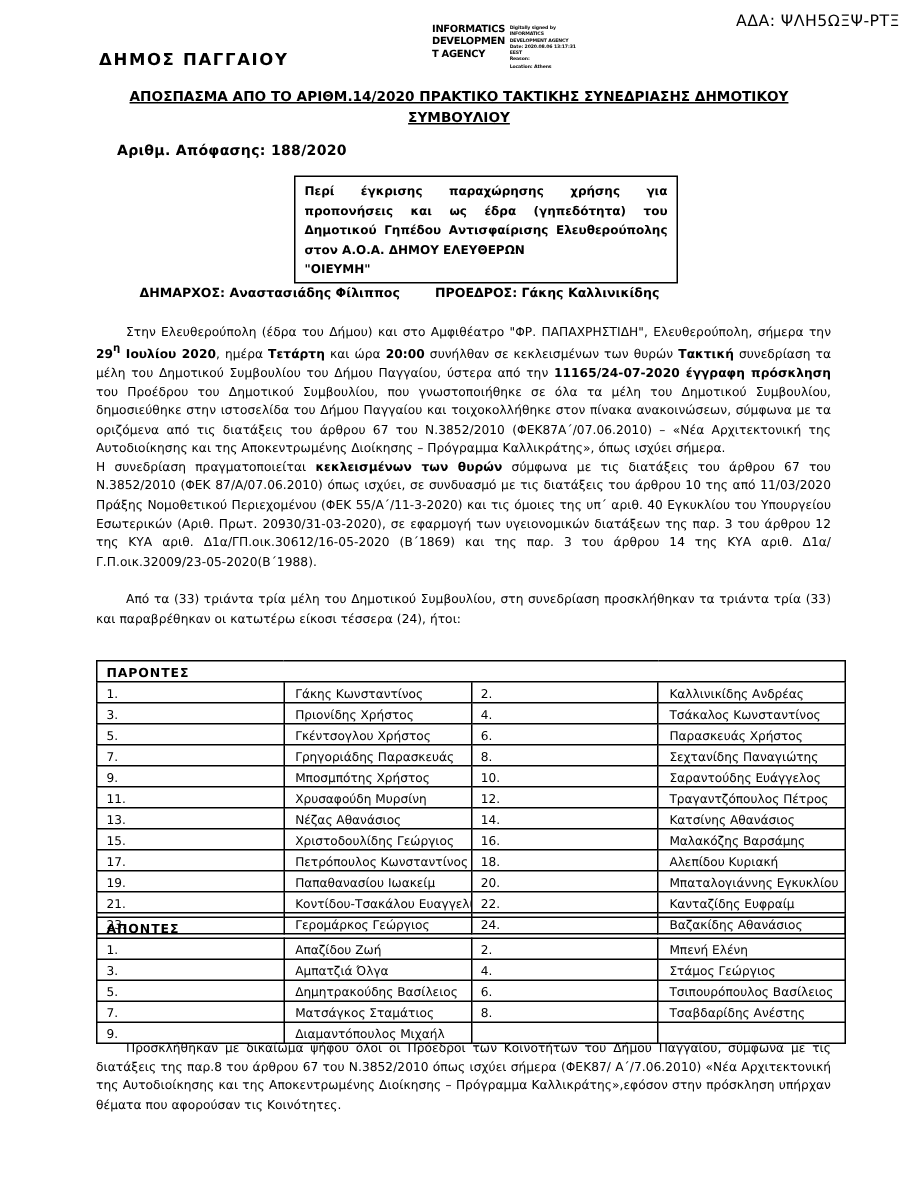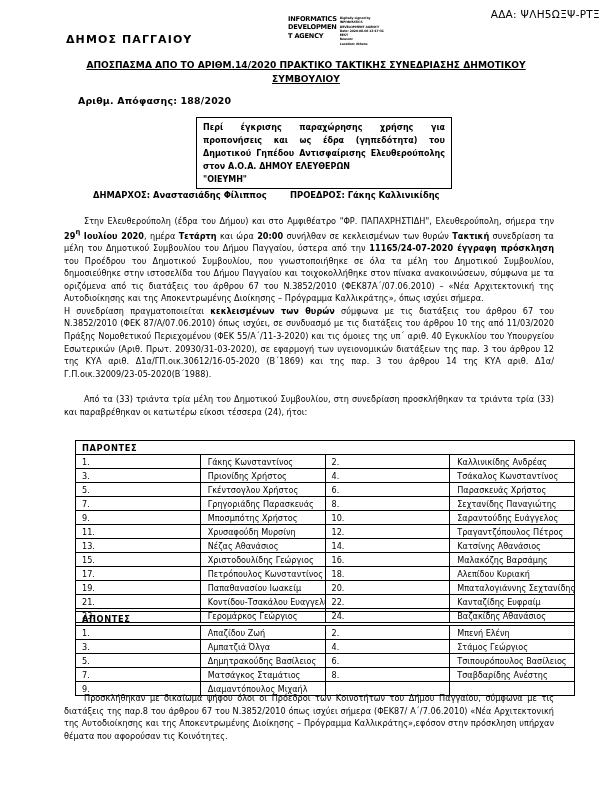--- a/index.html
+++ b/index.html
@@ -147,21 +147,21 @@
     text-align-last: left;
     letter-spacing: 0.04px;
   }
   p.para.indent { text-indent: 20px; }
   p.para b { font-weight: bold; }
   .gap-md { height: 13px; }
 
   
   .att-table {
     position: absolute;
-    left: 75px;
+    left: 64px;
     width: 500px;
     border-collapse: collapse;
     table-layout: fixed;
     font-size: 8.1px;
   }
   .att-table.present { top: 440px; }
   .att-table.absent  { top: 611px; }
 
   .att-table td, .att-table th {
     border: 1px solid #000;
@@ -312,21 +312,21 @@
       <tr>
         <td class="num">17.</td>
         <td class="name">Πετρόπουλος Κωνσταντίνος</td>
         <td class="num">18.</td>
         <td class="name">Αλεπίδου Κυριακή</td>
       </tr>
       <tr>
         <td class="num">19.</td>
         <td class="name">Παπαθανασίου Ιωακείμ</td>
         <td class="num">20.</td>
-        <td class="name">Μπαταλογιάννης Σεχτανίδης</td>
+        <td class="name">Μπαταλογιάννης Εγκυκλίου</td>
       </tr>
       <tr>
         <td class="num">21.</td>
         <td class="name">Κοντίδου-Τσακάλου Ευαγγελία</td>
         <td class="num">22.</td>
         <td class="name">Κανταζίδης Ευφραίμ</td>
       </tr>
       <tr>
         <td class="num">23.</td>
         <td class="name">Γερομάρκος Γεώργιος</td>

